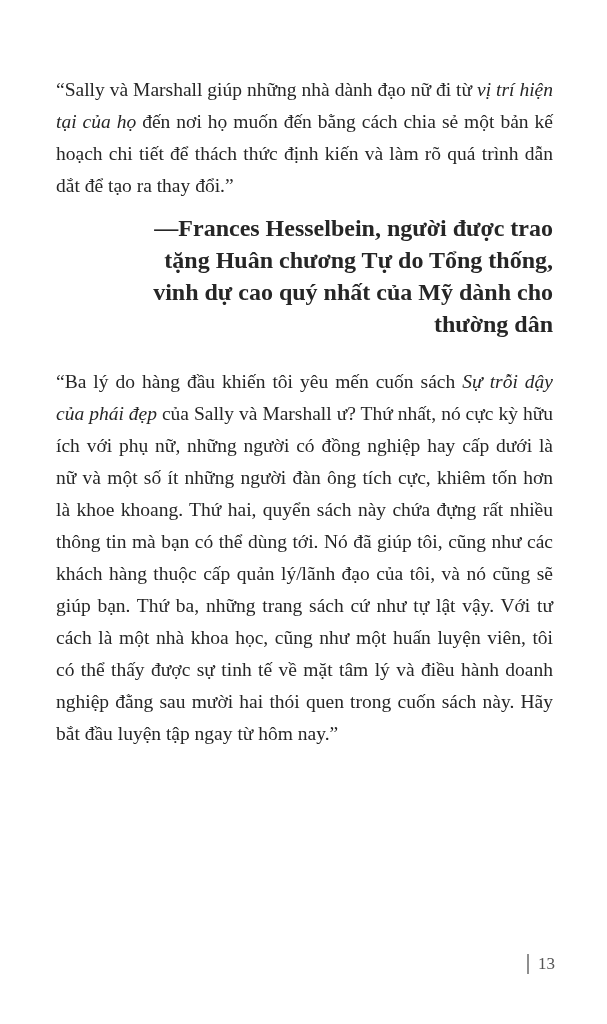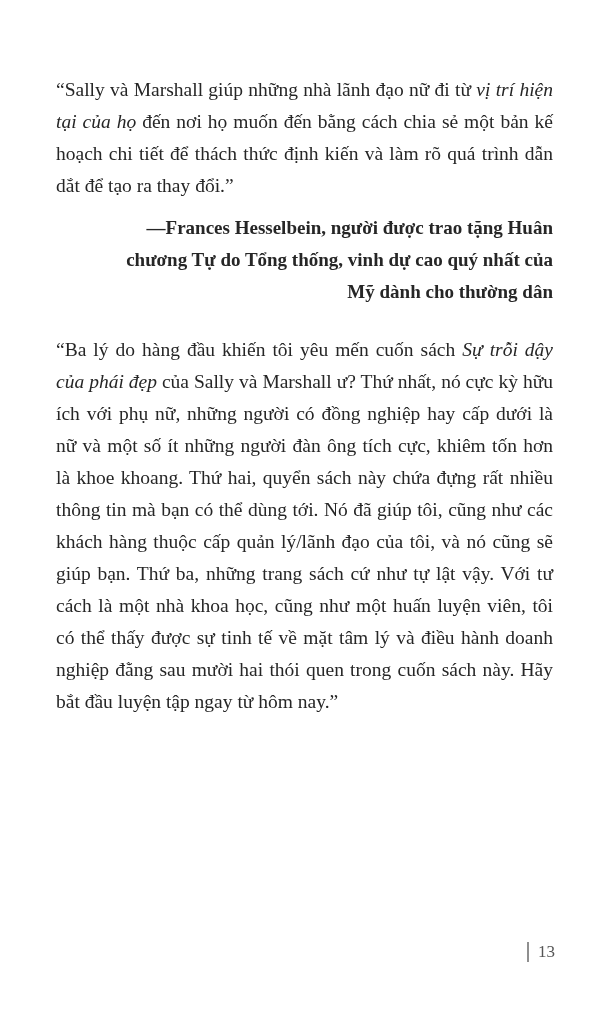--- a/index.html
+++ b/index.html
@@ -15,52 +15,52 @@
   .content {
     padding: 74px 54px 0 56px;
   }
   .quote {
     font-size: 19.5px;
     line-height: 32px;
     text-align: justify;
     margin: 0 0 10px 0;
   }
   .attribution {
-    font-size: 19px;
+    font-size: 24px;
     line-height: 32px;
     font-weight: bold;
     text-align: right;
     padding-left: 70px;
     margin: 0 0 26px 0;
   }
   .footer {
     position: absolute;
     right: 52px;
-    bottom: 62px;
+    bottom: 50px;
     display: flex;
     align-items: center;
     text-align: right;
   }
   .pagebar {
     display: inline-block;
     width: 0;
     height: 20px;
     border-left: 2px solid #8f8f8f;
     margin-right: 9px;
   }
   .pagenum {
     font-size: 17px;
     color: #555555;
   }
 </style>
 </head>
 <body>
 
 <div class="content">
-  <p class="quote"><span>“Sally và Marshall giúp những nhà lãnh đạo nữ đi từ </span><span style="font-style: italic;">vị trí hiện tại của họ</span><span> đến nơi họ muốn đến bằng cách chia sẻ một bản kế hoạch chi tiết để thách thức định kiến và làm rõ quá trình dẫn dắt để tạo ra thay đổi.”</span></p>
+  <p class="quote"><span>“Sally và Marshall giúp những nhà dành đạo nữ đi từ </span><span style="font-style: italic;">vị trí hiện tại của họ</span><span> đến nơi họ muốn đến bằng cách chia sẻ một bản kế hoạch chi tiết để thách thức định kiến và làm rõ quá trình dẫn dắt để tạo ra thay đổi.”</span></p>
 
   <p class="attribution">—Frances Hesselbein, người được trao tặng Huân chương Tự do Tổng thống, vinh dự cao quý nhất của Mỹ dành cho thường dân</p>
 
   <p class="quote"><span>“Ba lý do hàng đầu khiến tôi yêu mến cuốn sách </span><span style="font-style: italic;">Sự trỗi dậy của phái đẹp</span><span> của Sally và Marshall ư? Thứ nhất, nó cực kỳ hữu ích với phụ nữ, những người có đồng nghiệp hay cấp dưới là nữ và một số ít những người đàn ông tích cực, khiêm tốn hơn là khoe khoang. Thứ hai, quyển sách này chứa đựng rất nhiều thông tin mà bạn có thể dùng tới. Nó đã giúp tôi, cũng như các khách hàng thuộc cấp quản lý/lãnh đạo của tôi, và nó cũng sẽ giúp bạn. Thứ ba, những trang sách cứ như tự lật vậy. Với tư cách là một nhà khoa học, cũng như một huấn luyện viên, tôi có thể thấy được sự tinh tế về mặt tâm lý và điều hành doanh nghiệp đằng sau mười hai thói quen trong cuốn sách này. Hãy bắt đầu luyện tập ngay từ hôm nay.”</span></p>
 
 </div>
 
 <div class="footer">
   <span class="pagebar"></span>
   <span class="pagenum">13</span>

